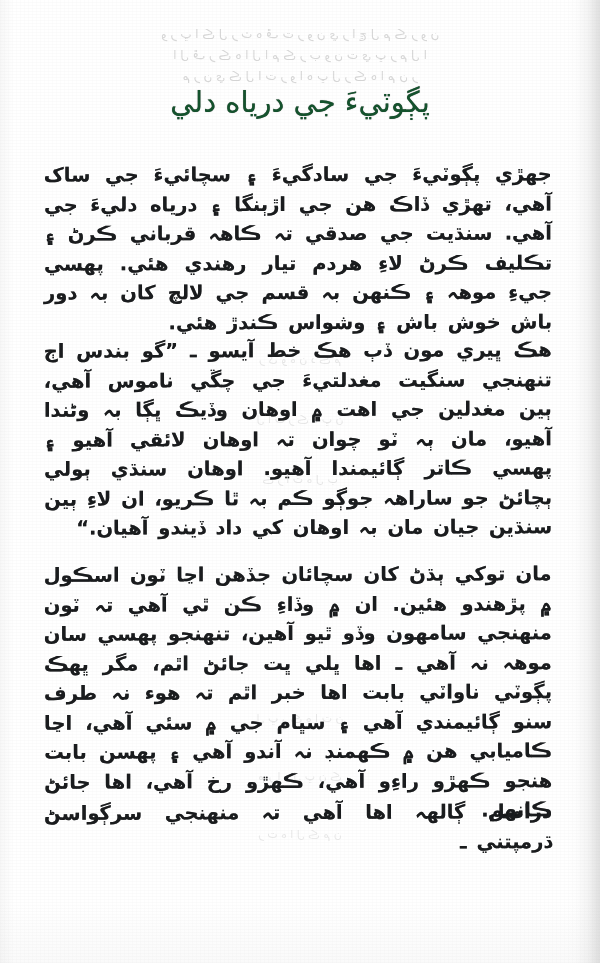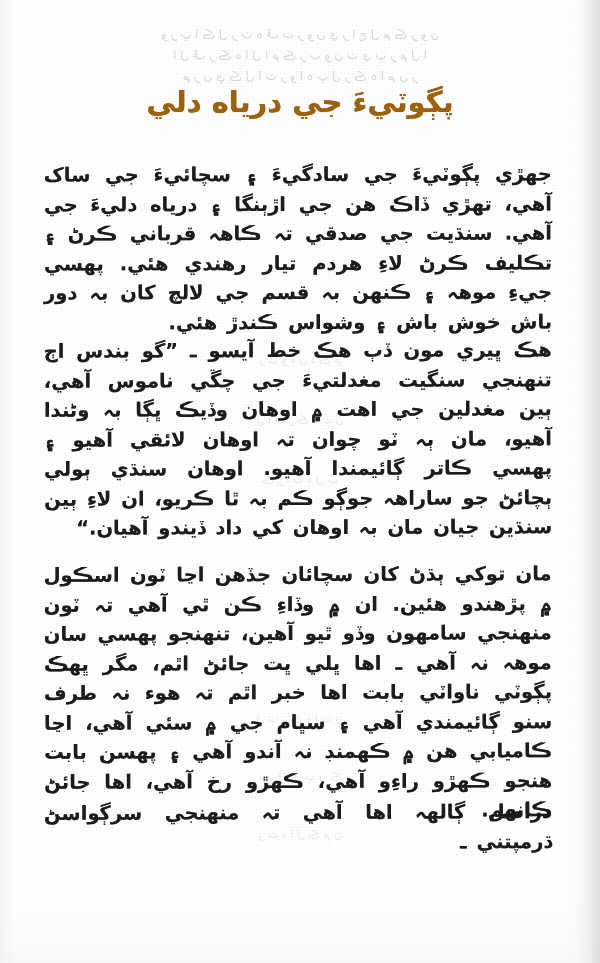--- a/index.html
+++ b/index.html
@@ -86,22 +86,22 @@
   }
 
   .page-title {
     position: absolute;
     top: 62px;
     right: 58px;
     left: 58px;
     text-align: center;
     font-size: 29px;
     line-height: 42px;
-    color: #a16207;
-    font-weight: 700;
+    color: #14532d;
+    font-weight: 400;
     direction: rtl;
     letter-spacing: 1px;
     text-shadow: 0 0 0.7px rgba(0,0,0,0.65);
   }
 
   .body-block {
     position: absolute;
     right: 48px;
     left: 44px;
     direction: rtl;

